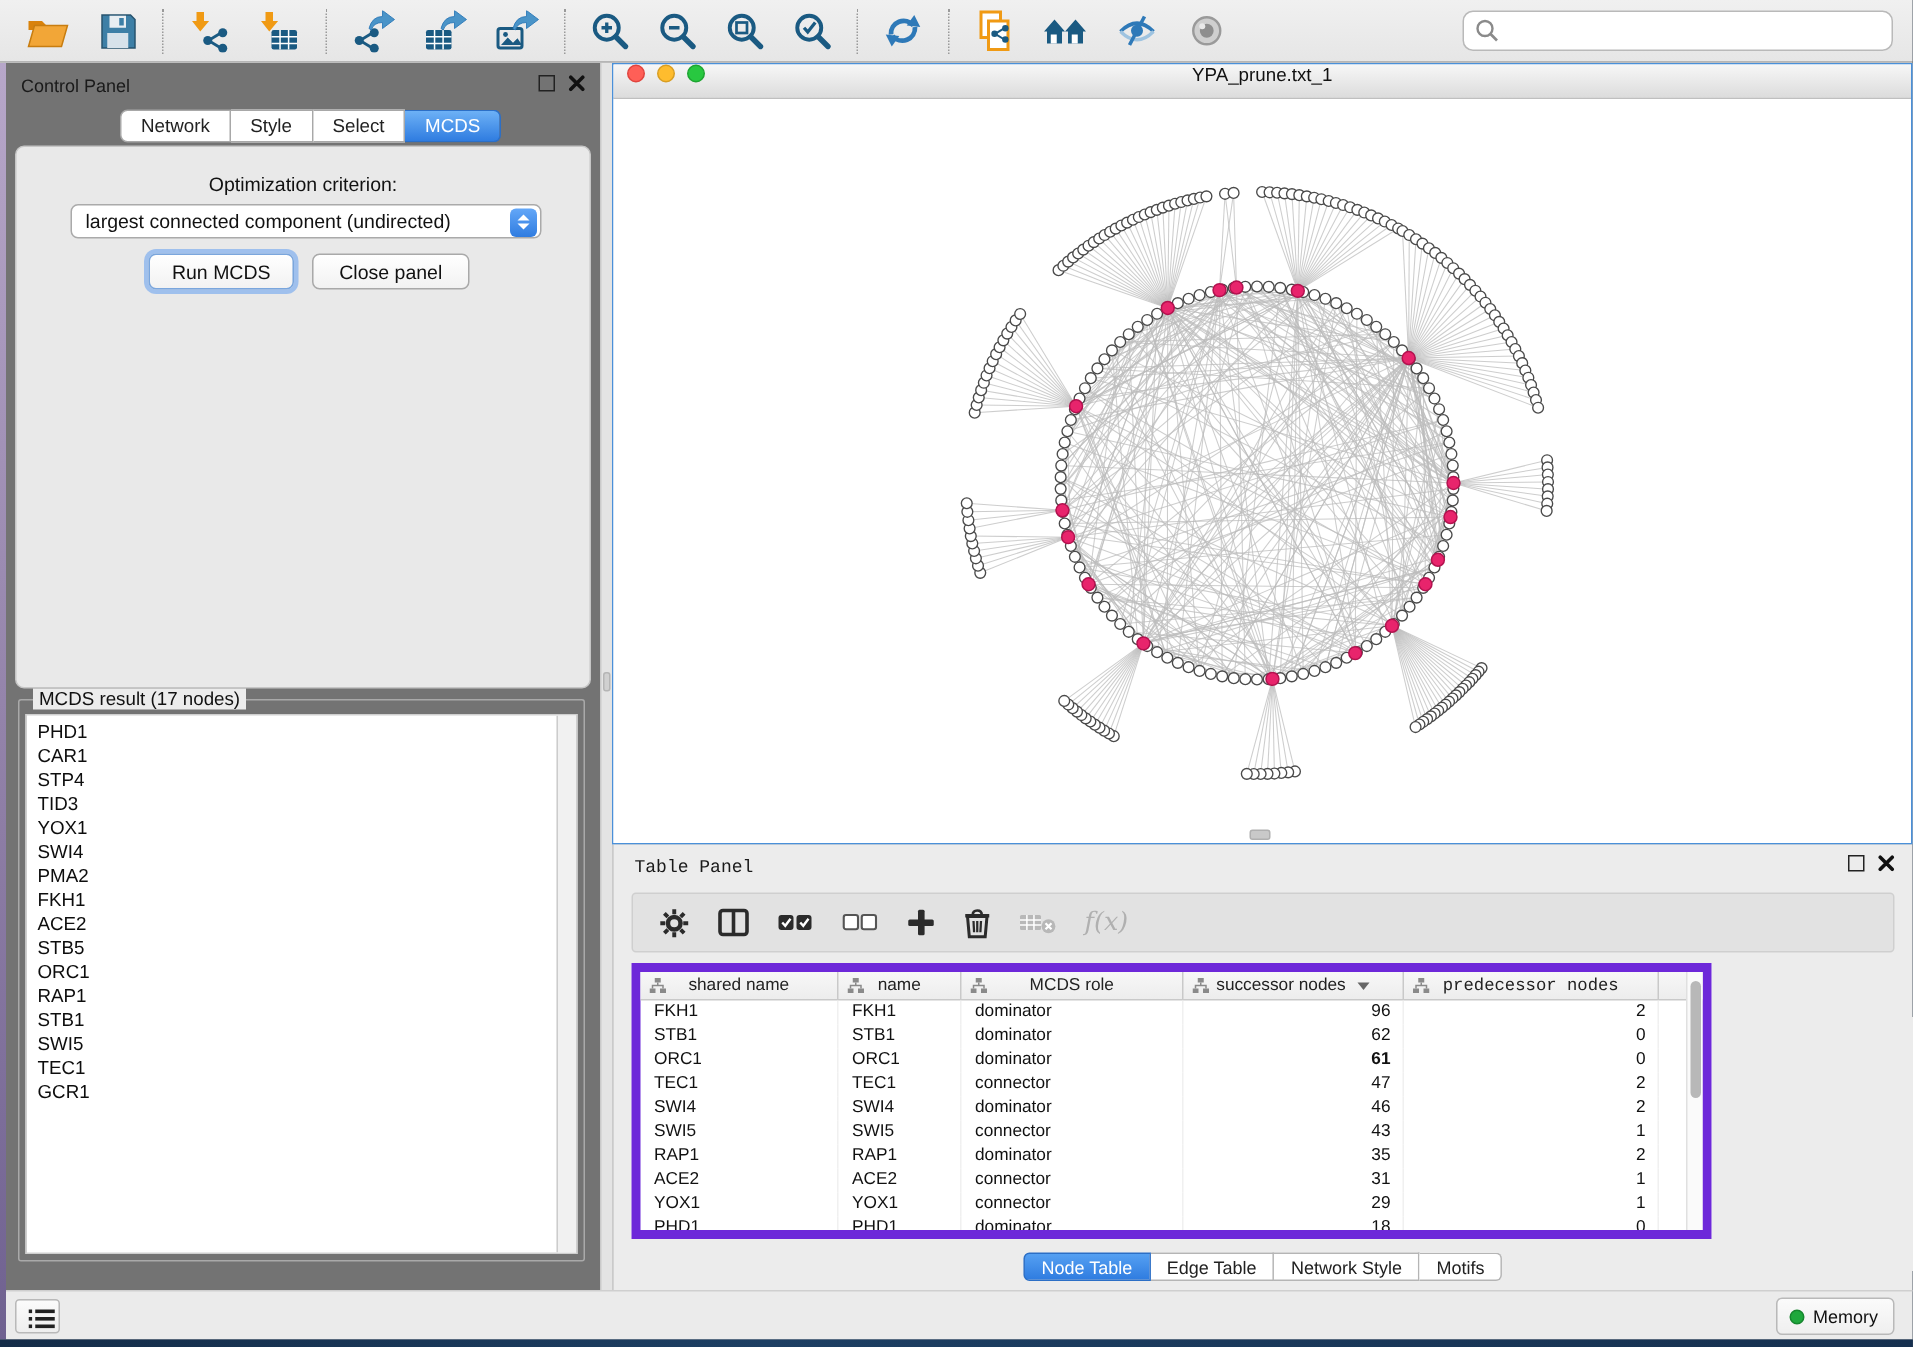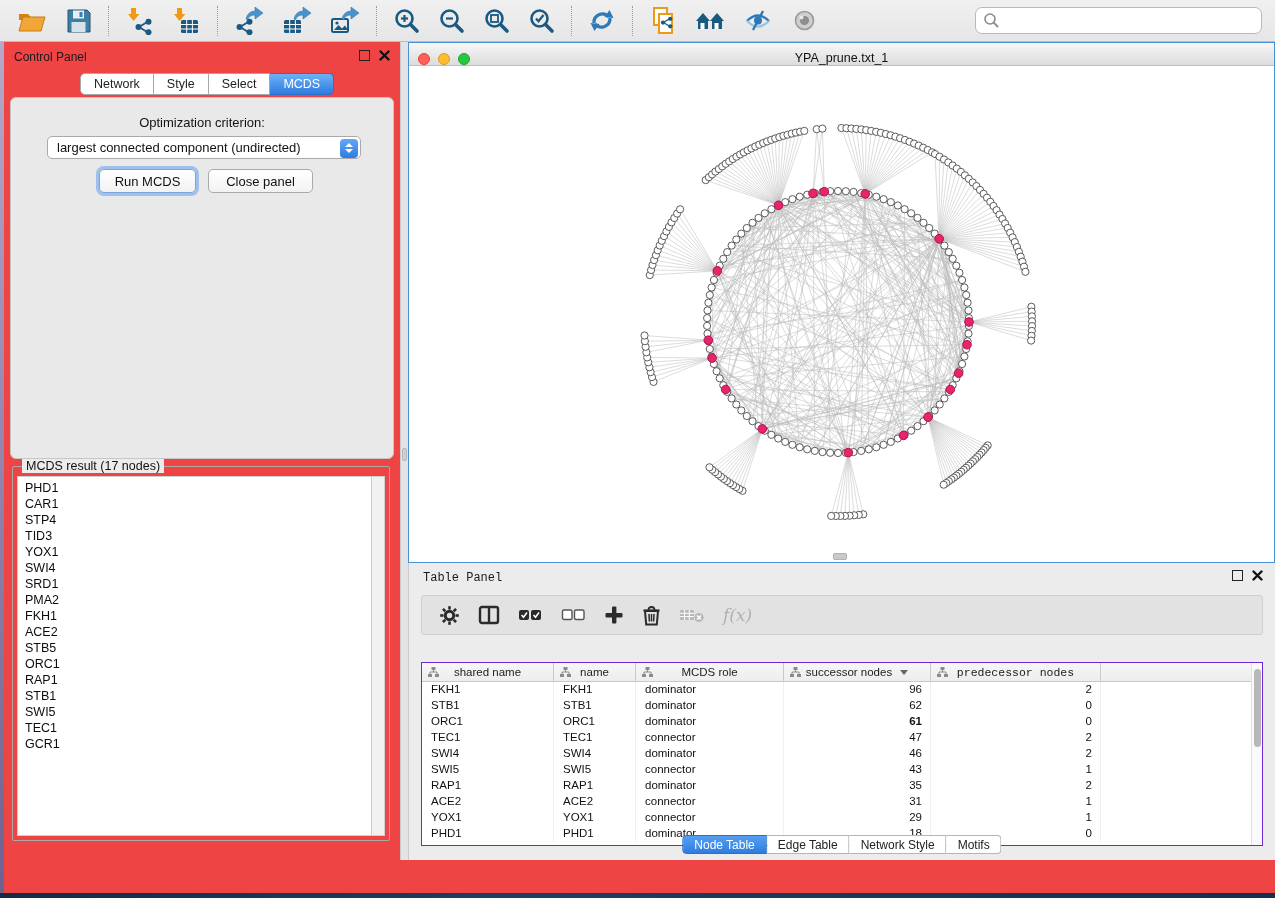--- a/index.html
+++ b/index.html
@@ -1,18 +1,18 @@
 <!DOCTYPE html>
 <html><head>
 <meta charset="utf-8">
 <style>
   * { box-sizing: border-box; margin: 0; padding: 0; }
   html,body { width:1275px; height:898px; overflow:hidden;
     font-family:"Liberation Sans","DejaVu Sans",sans-serif; background:#16304f; }
-  #window { position:absolute; left:0; top:0; width:1275px; height:893px; background:#ef4444; }
+  #window { position:absolute; left:0; top:0; width:1275px; height:893px; background:#737373; }
   #wallpaper-bottom { position:absolute; left:0; top:893px; width:1275px; height:5px;
     background:linear-gradient(90deg,#142c48,#1d3f63 40%,#16304f); }
   #wallpaper-left { position:absolute; left:0; top:42px; width:4px; height:851px;
     background:linear-gradient(#b7a7c9,#8d7da5 60%,#6f6190); }
 
   
   #toolbar { position:absolute; left:0; top:0; width:1275px; height:42px;
     background:linear-gradient(#f0f0f0,#e6e6e6); border-bottom:1px solid #bdbdbd;
     display:flex; align-items:center; padding-left:8px; }
   .tb-btn { background:none; border:none; padding:2px 6px; margin:0 3px; cursor:pointer; line-height:0; }
@@ -68,43 +68,43 @@
   #v-splitter { position:absolute; left:400px; top:42px; width:9px; height:818px;
     background:#e4e4e4; border-left:1px solid #cacaca; border-right:1px solid #cacaca; cursor:col-resize; }
   #v-splitter .grip { position:absolute; left:1px; top:406px; width:5px; height:13px;
     background:#d0d0d0; border:1px solid #b5b5b5; border-radius:2px; }
 
   
   #network-panel { position:absolute; left:408px; top:42px; width:867px; height:521px;
     border:1px solid #4a90d9; background:#fff; }
   #net-titlebar { position:absolute; left:0; top:0; right:0; height:23px;
     background:linear-gradient(#f7f7f7,#dcdcdc); border-bottom:1px solid #bfbfbf;
-    display:flex; align-items:flex-end; }
+    display:flex; align-items:flex-start; }
   .traffic { display:flex; gap:8px; margin-left:9px; }
   .tl { width:12px; height:12px; border-radius:50%; cursor:pointer; }
   .tl.red { background:#ff5f57; border:1px solid #e0443e; }
   .tl.yellow { background:#febc2e; border:1px solid #d89e23; }
   .tl.green { background:#28c840; border:1px solid #1ea532; }
   #net-title { position:absolute; left:0; width:100%; text-align:center; font-size:12.5px; color:#111; }
   #net-canvas-wrap { position:absolute; left:0; top:23px; width:865px; height:496px; background:#fff; }
   #net-hscroll { position:absolute; left:424px; bottom:2px; width:14px; height:7px;
     background:#c9c9c9; border:1px solid #b0b0b0; border-radius:2px; }
 
   
   #table-panel { position:absolute; left:409px; top:563px; width:866px; height:297px; background:#ececec; }
   #tp-toolbar { position:absolute; left:12px; top:32px; width:842px; height:40px;
     background:#e2e2e2; border:1px solid #cfcfcf; border-radius:3px;
     display:flex; align-items:center; padding-left:10px; gap:4px; }
   .tpt-btn { background:none; border:none; padding:3px 7px; cursor:pointer; line-height:0; }
   .tpt-btn.disabled { cursor:default; }
   .fx-label { font-family:"DejaVu Serif","Liberation Serif",serif; font-style:italic;
     font-size:17px; color:#b0b0b0; line-height:1; }
 
-  #node-table { position:absolute; left:12px; top:79px; width:842px; height:184px;
-    background:#fff; border:1px solid #6d28d9;margin-top:20px; }
+  #node-table { position:absolute; left:12px; top:79px; width:720px; height:184px;
+    background:#fff; border:6px solid #6d28d9; }
   .th-row { display:flex; height:19px; background:linear-gradient(#f7f7f7,#ededed);
     border-bottom:1px solid #c9c9c9; }
   .th-cell { display:flex; align-items:center; justify-content:center; gap:4px;
     font-size:11.5px; color:#222; border-right:1px solid #c9c9c9; position:relative; }
   .th-cell .tree-ico { position:absolute; left:6px; top:4px; line-height:0; }
   .sort-dn { width:0; height:0; border-left:4px solid transparent; border-right:4px solid transparent;
     border-top:5px solid #666; margin-left:4px; }
   .tb-body { position:absolute; left:0; top:19px; right:0; bottom:0; overflow:hidden; }
   .t-row { display:flex; height:16px; }
   .t-cell { font-size:11.5px; color:#111; padding:1px 8px 0 9px; border-right:1px solid #f0f0f0;
@@ -296,21 +296,20 @@
     <div id="result-group">
       <span id="result-legend">MCDS result (17 nodes)</span>
       <div id="result-list">
         <div class="list-inner">
             <div class="mcds-item">PHD1</div>
             <div class="mcds-item">CAR1</div>
             <div class="mcds-item">STP4</div>
             <div class="mcds-item">TID3</div>
             <div class="mcds-item">YOX1</div>
             <div class="mcds-item">SWI4</div>
-            <div class="mcds-item">SRD1</div>
             <div class="mcds-item">PMA2</div>
             <div class="mcds-item">FKH1</div>
             <div class="mcds-item">ACE2</div>
             <div class="mcds-item">STB5</div>
             <div class="mcds-item">ORC1</div>
             <div class="mcds-item">RAP1</div>
             <div class="mcds-item">STB1</div>
             <div class="mcds-item">SWI5</div>
             <div class="mcds-item">TEC1</div>
             <div class="mcds-item">GCR1</div>
@@ -1282,16 +1281,32 @@
         </div>
     </div>
     <div id="table-tabs">
         <div class="ttab active">Node Table</div>
         <div class="ttab">Edge Table</div>
         <div class="ttab">Network Style</div>
         <div class="ttab">Motifs</div>
       </div>
   </div>
 
+  <div id="statusbar">
+    <button id="list-btn"><svg width="18" height="15" viewBox="0 0 18 15">
+   <g fill="#222">
+            <rect x="0" y="1" width="2.4" height="2.4"></rect>
+            <rect x="0" y="6" width="2.4" height="2.4"></rect>
+            <rect x="0" y="11" width="2.4" height="2.4"></rect>
+   <rect x="4.5" y="1" width="13" height="2.4"></rect>
+            <rect x="4.5" y="6" width="13" height="2.4"></rect>
+            <rect x="4.5" y="11" width="13" height="2.4"></rect>
+          </g>
+        </svg></button>
+    <button id="memory-btn">
+      <span class="mem-dot"></span>
+      <span>Memory</span>
+    </button>
+  </div>
 </div>
 
 <div id="wallpaper-left"></div>
 <div id="wallpaper-bottom"></div>
 
 </body></html>

